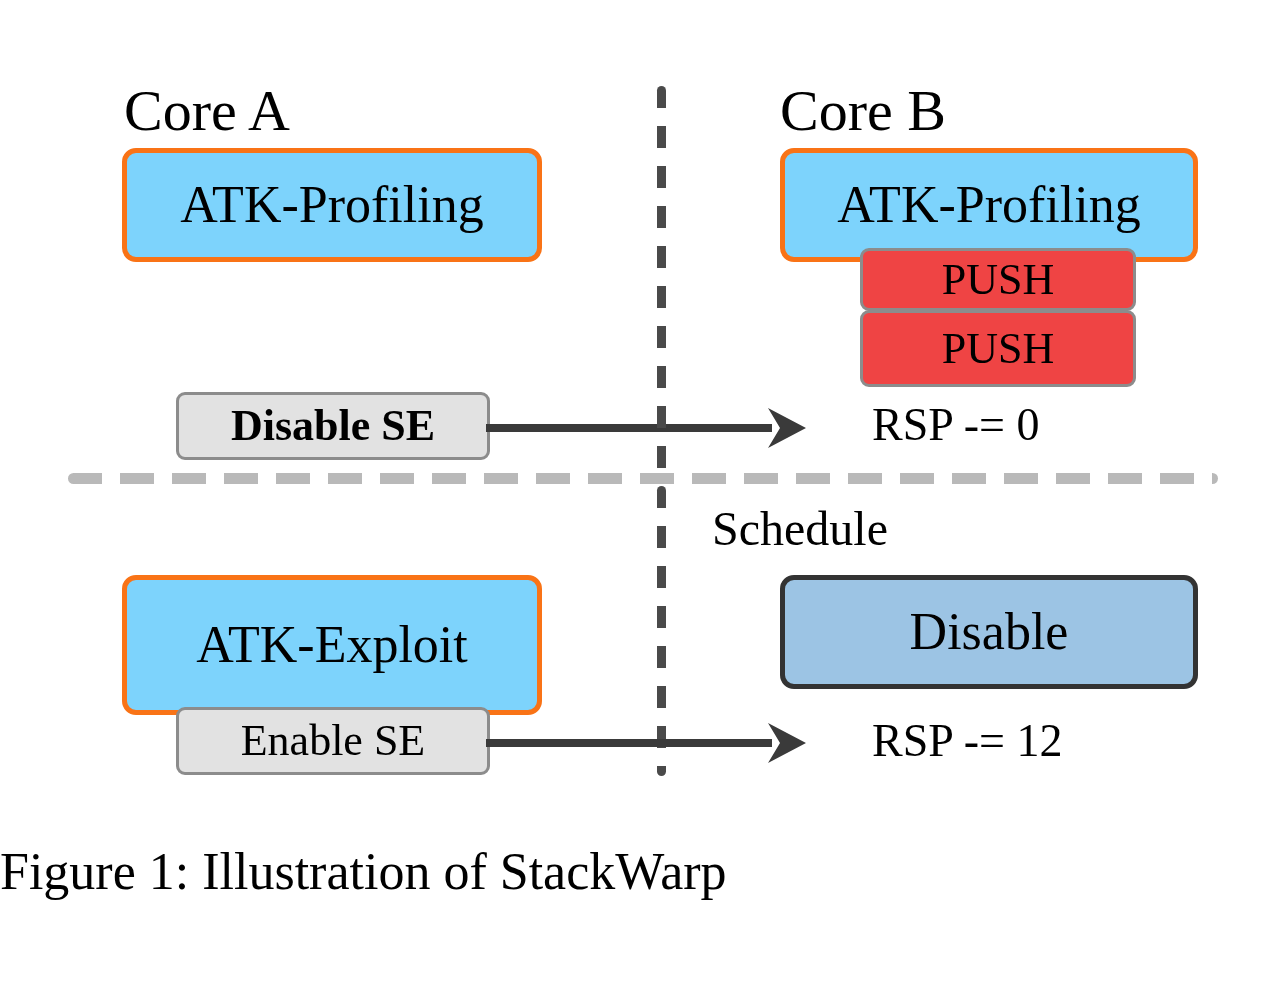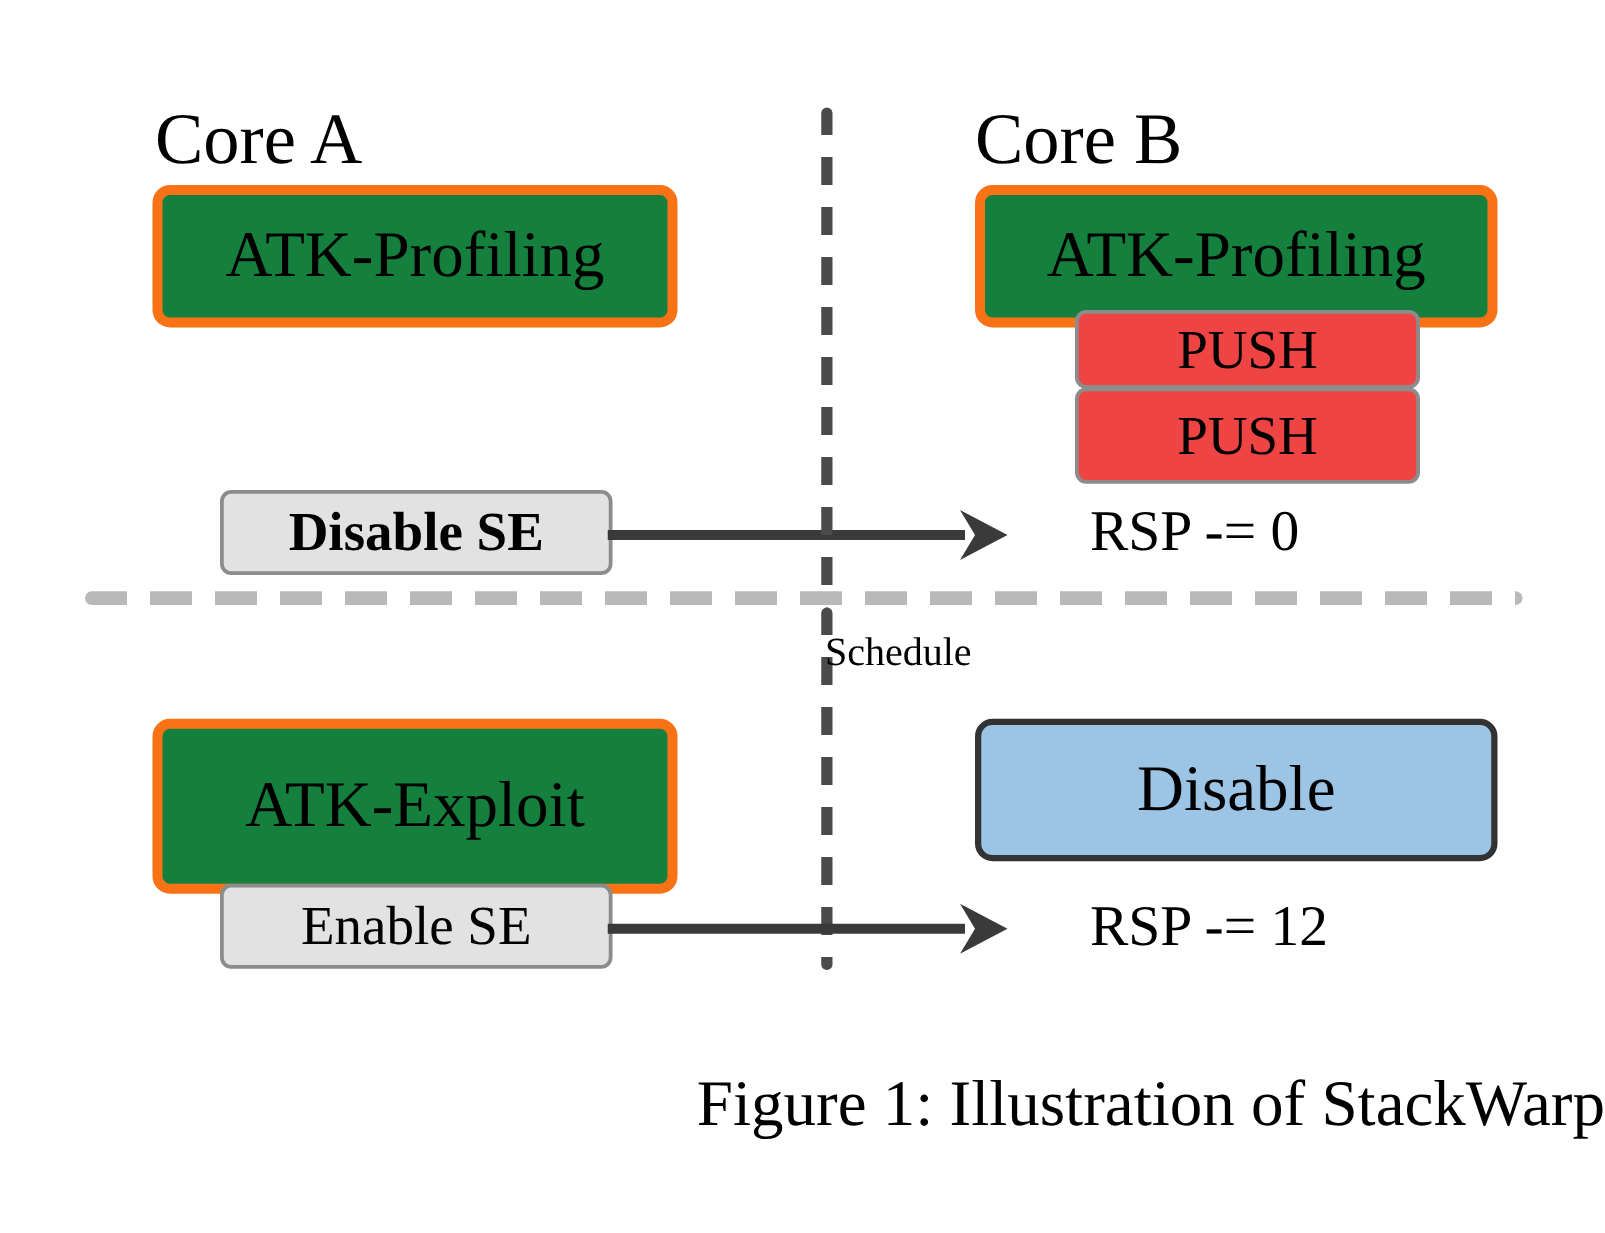--- a/index.html
+++ b/index.html
@@ -24,22 +24,22 @@
   .box {
     position: absolute;
     box-sizing: border-box;
     display: flex;
     align-items: center;
     justify-content: center;
     white-space: nowrap;
     line-height: 1;
   }
   .box-pink {
-    background: #15803d;
-    border: 8px solid #f97316;
+    background: #7dd3fc;
+    border: 5px solid #f97316;
     border-radius: 14px;
     font-size: 52px;
   }
   .box-blue {
     background: #9cc4e4;
     border: 5px solid #333333;
     border-radius: 14px;
     font-size: 52px;
   }
   .box-gray {
@@ -83,25 +83,24 @@
   
   .arrow {
     position: absolute;
   }
 
   
   #caption {
     position: absolute;
     left: 0;
     width: 1284px;
-    text-align: right;
+    text-align: left;
     font-size: 52px;
     line-height: 1;
     white-space: nowrap;
-    margin-top: 12px;
   }
 </style>
 </head>
 <body>
 
 <div id="figure">
 
   <div class="core-label" style="left:124px; top:82px; width:418px;">Core A</div>
 
   <div class="core-label" style="left:780px; top:82px; width:418px;">Core B</div>
@@ -131,21 +130,21 @@
   <div class="v-divider" style="left:657px; top:86px; height:400px;
               background:repeating-linear-gradient(to bottom,
                  #4a4a4a 0 22px, rgba(0,0,0,0) 22px 40px);
               border-radius:5px;"></div>
 
   <div class="v-divider" style="left:657px; top:486px; height:290px;
               background:repeating-linear-gradient(to bottom,
                  #4a4a4a 0 22px, rgba(0,0,0,0) 22px 40px);
               border-radius:5px;"></div>
 
-  <div class="plain-label" style="left:660px; top:505px; font-size:32px;">Schedule</div>
+  <div class="plain-label" style="left:712px; top:505px; font-size:48px;">Schedule</div>
 
   <div class="box box-pink" style="left:122px; top:575px; width:420px; height:140px;">ATK-Exploit</div>
 
   <div class="box box-gray" style="left:176px; top:707px; width:314px; height:68px;">Enable SE</div>
 
   <div class="box box-blue" style="left:780px; top:575px; width:418px; height:114px;">Disable</div>
 
   <div class="plain-label" style="left:872px; top:718px; font-size:46px;">RSP -= 12</div>
 
   <svg class="arrow" style="left:486px; top:719px;" width="320" height="48" viewBox="0 0 320 48">

